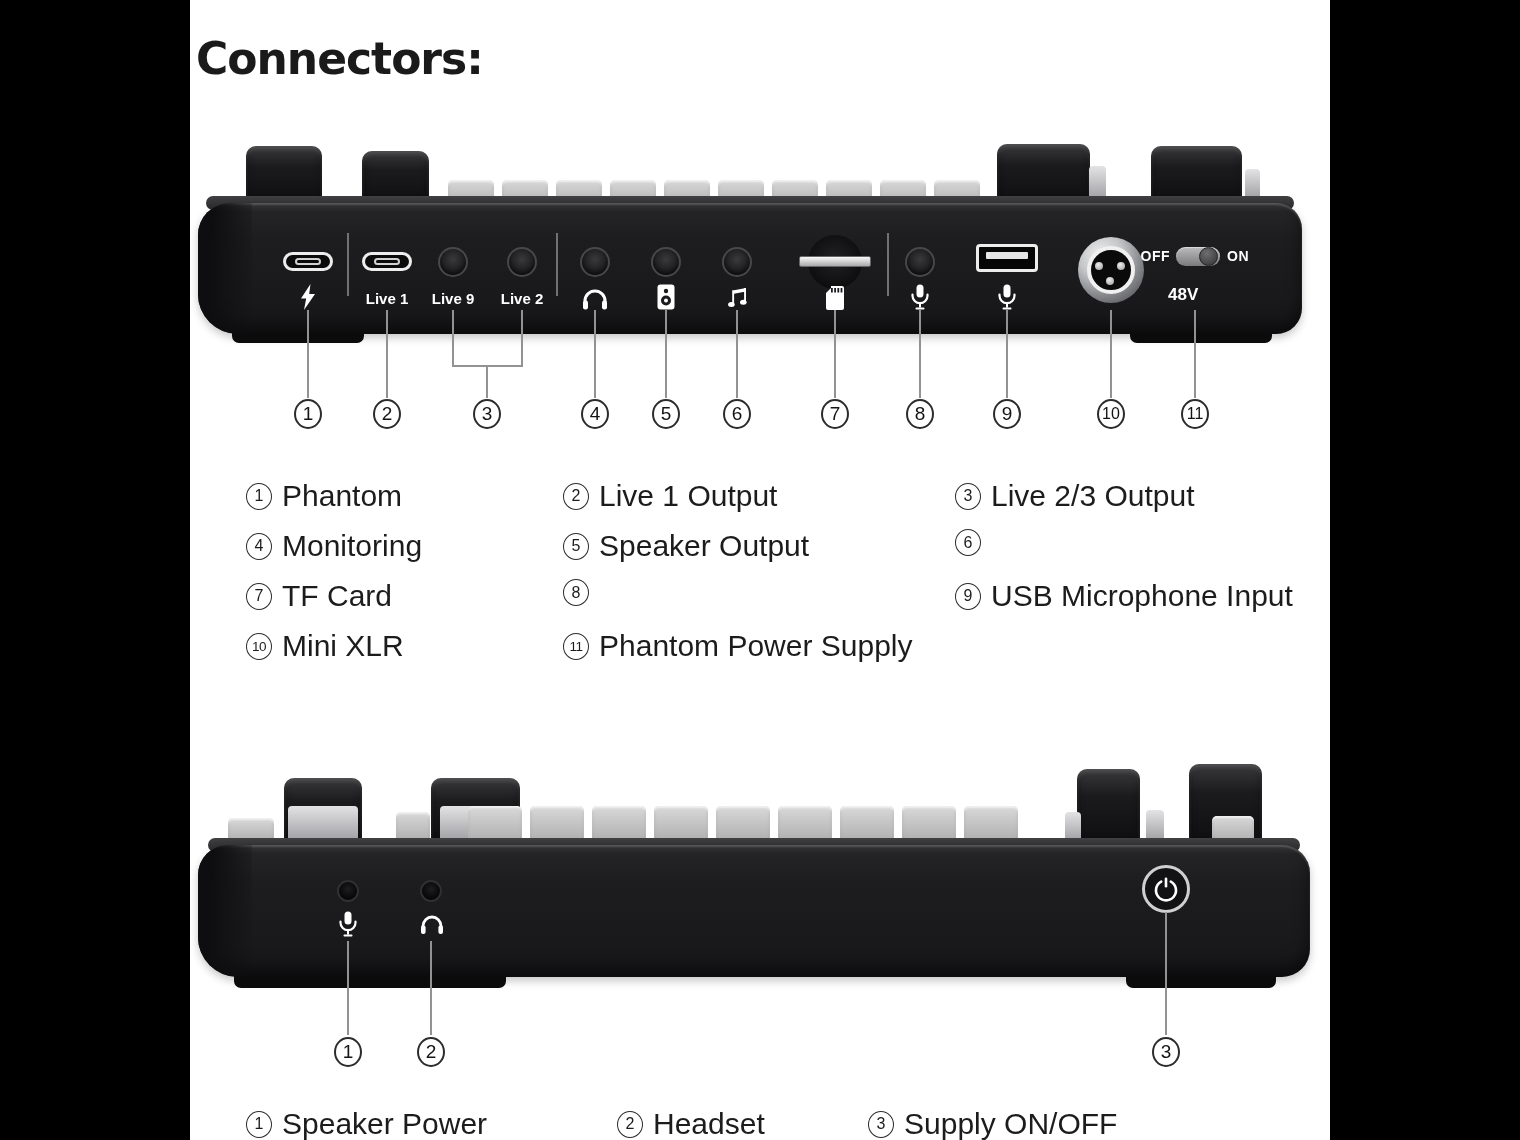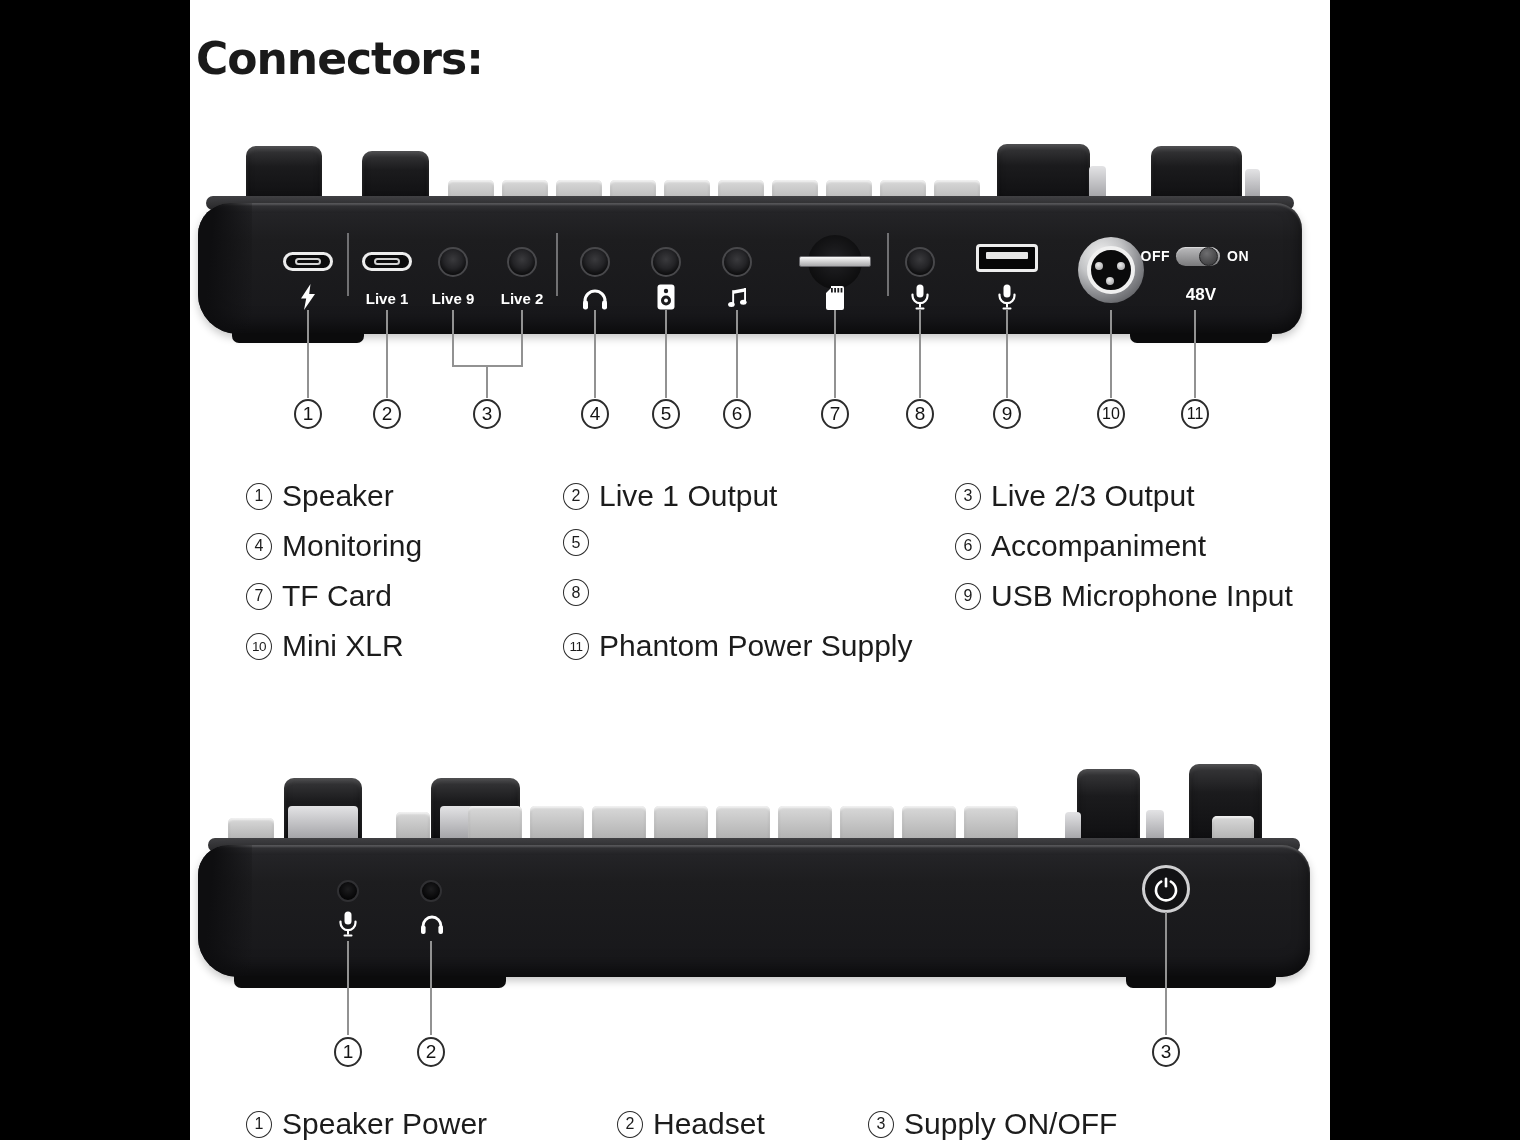--- a/index.html
+++ b/index.html
@@ -35,21 +35,21 @@
   .usba-tongue{position:absolute;left:7px;top:5px;width:42px;height:7px;background:#e6e6e6;border-radius:1px;}
   .lead{position:absolute;width:2px;background:#929292;}
   .co{position:absolute;width:28px;height:30px;box-sizing:border-box;border:2px solid #2c2c2c;border-radius:50%;
       background:#fff;display:flex;align-items:center;justify-content:center;font-size:19px;color:#141414;}
   .leg{position:absolute;display:flex;align-items:center;gap:10px;font-size:30px;color:#1c1c1c;white-space:nowrap;}
   .leg .n{flex:0 0 auto;width:26px;height:27px;box-sizing:border-box;border:1.6px solid #2c2c2c;border-radius:50%;
       display:flex;align-items:center;justify-content:center;font-size:16px;color:#1c1c1c;}
   .leg .n.small{font-size:13.5px;letter-spacing:-0.5px;}
   .plabel{position:absolute;color:#fff;font-weight:700;font-size:15px;text-align:center;}
   .swlabel{position:absolute;color:#fff;font-weight:600;font-size:14px;letter-spacing:.5px;}
-  .v48{position:absolute;color:#fff;font-weight:700;font-size:17px;text-align:right;}
+  .v48{position:absolute;color:#fff;font-weight:700;font-size:17px;text-align:left;}
   .icon{position:absolute;line-height:0;}
 </style>
 </head>
 <body>
 
 <div id="canvas">
 
   <div class="bar" style="left:0;"></div>
   <div class="bar" style="left:1330px;"></div>
 
@@ -197,40 +197,40 @@
     <div class="co" style="left:821px;top:399px;">7</div>
     <div class="co" style="left:906px;top:399px;">8</div>
     <div class="co" style="left:993px;top:399px;">9</div>
     <div class="co" style="left:1097px;top:399px;font-size:16px;">10</div>
     <div class="co" style="left:1181px;top:399px;font-size:16px;">11</div>
   </div>
 
   <div class="layer">
     <div class="leg" style="left:246px;top:479px;">
         <span class="n">1</span>
-        <span>Speaker</span>
+        <span>Phantom</span>
       </div>
     <div class="leg" style="left:563px;top:479px;">
         <span class="n">2</span>
         <span>Live 1 Output</span>
       </div>
     <div class="leg" style="left:955px;top:479px;">
         <span class="n">3</span>
         <span>Live 2/3  Output</span>
       </div>
     <div class="leg" style="left:246px;top:529px;">
         <span class="n">4</span>
         <span>Monitoring</span>
       </div>
     <div class="leg" style="left:563px;top:529px;">
         <span class="n">5</span>
+        <span>Speaker Output</span>
       </div>
     <div class="leg" style="left:955px;top:529px;">
         <span class="n">6</span>
-        <span>Accompaniment</span>
       </div>
     <div class="leg" style="left:246px;top:579px;">
         <span class="n">7</span>
         <span>TF Card</span>
       </div>
     <div class="leg" style="left:563px;top:579px;">
         <span class="n">8</span>
       </div>
     <div class="leg" style="left:955px;top:579px;">
         <span class="n">9</span>

